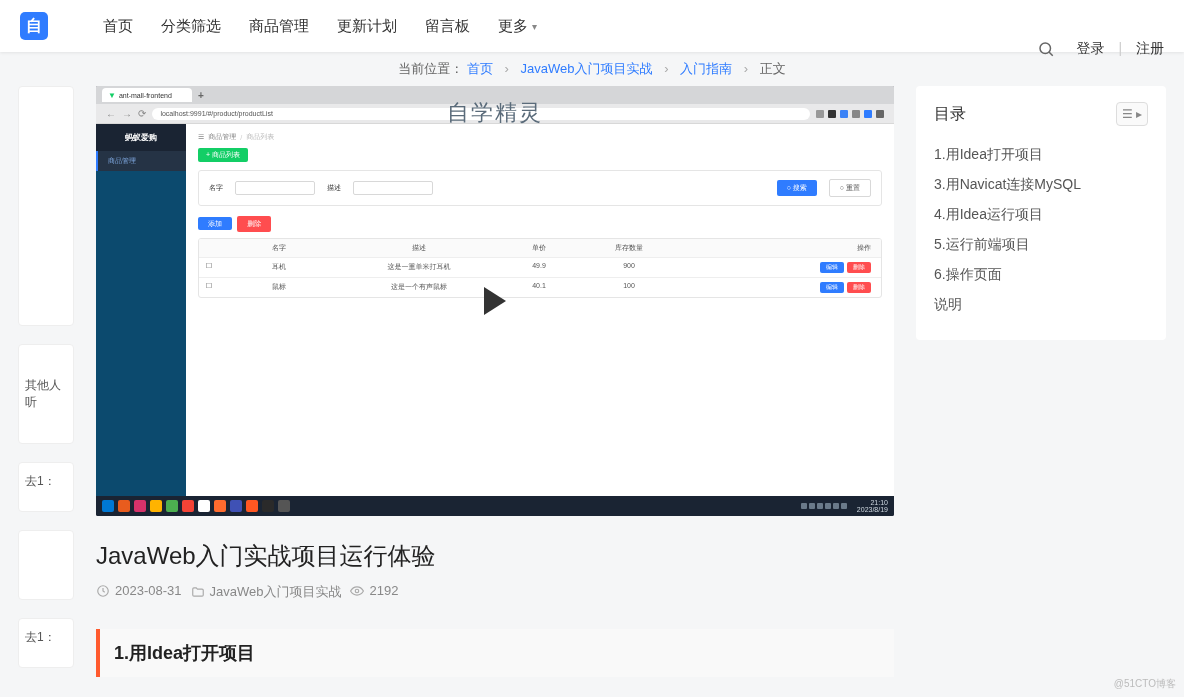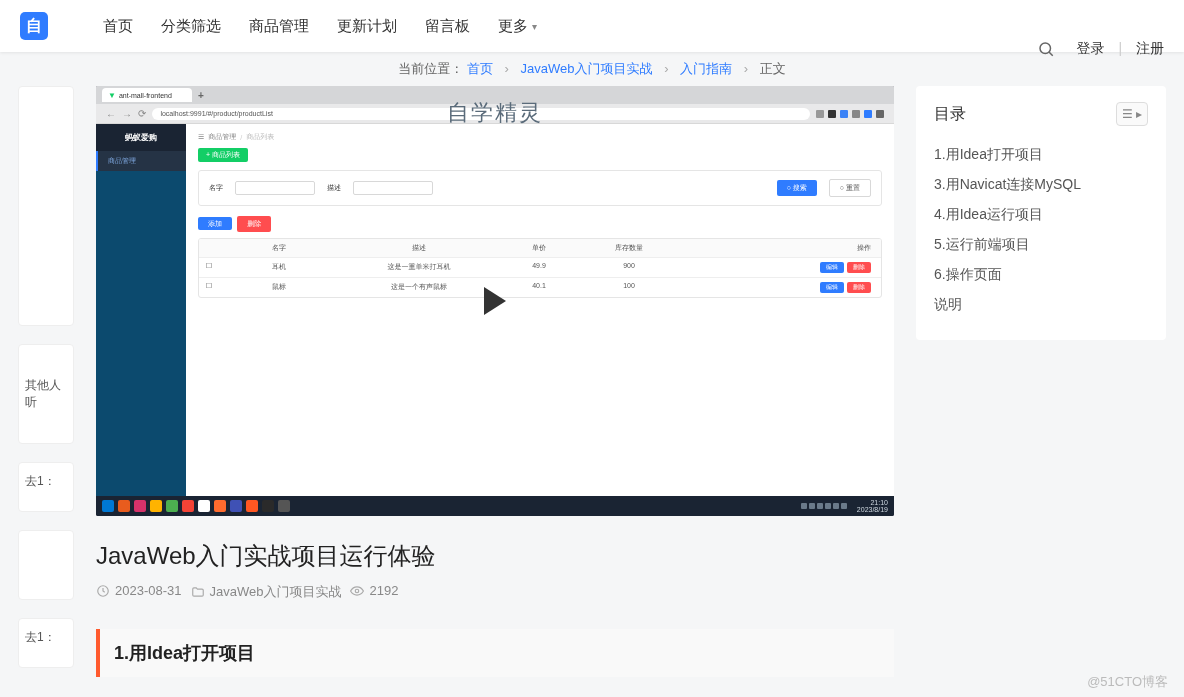--- a/index.html
+++ b/index.html
@@ -97,21 +97,21 @@
 
 
 .toc { width: 250px; background: #fff; border-radius: 4px; padding: 16px 18px 20px; position: sticky; top: 62px; }
 .toc-head { display: flex; align-items: center; justify-content: space-between; margin-bottom: 14px; }
 .toc-title { font-size: 16px; font-weight: 500; }
 .toc-toggle { width: 32px; height: 24px; border: 1px solid #ddd; border-radius: 4px; display: flex; align-items: center; justify-content: center; cursor: pointer; color: #888; font-size: 12px; background: #fafafa; }
 .toc-list { list-style: none; }
 .toc-list li { padding: 6px 0; color: #555; font-size: 14px; cursor: pointer; }
 
 
-.page-mark { position: fixed; bottom: 6px; right: 16px; color: #bbb; font-size: 13px; pointer-events: none; }
+.page-mark { position: fixed; bottom: 6px; right: 8px; color: #bbb; font-size: 10px; pointer-events: none; }
 </style>
 </head>
 <body>
 
 <header class="topnav">
   <div class="logo">自</div>
   <nav class="nav-links">
     <a class="nav-link">首页</a>
     <a class="nav-link">分类筛选</a>
     <a class="nav-link">商品管理</a>

